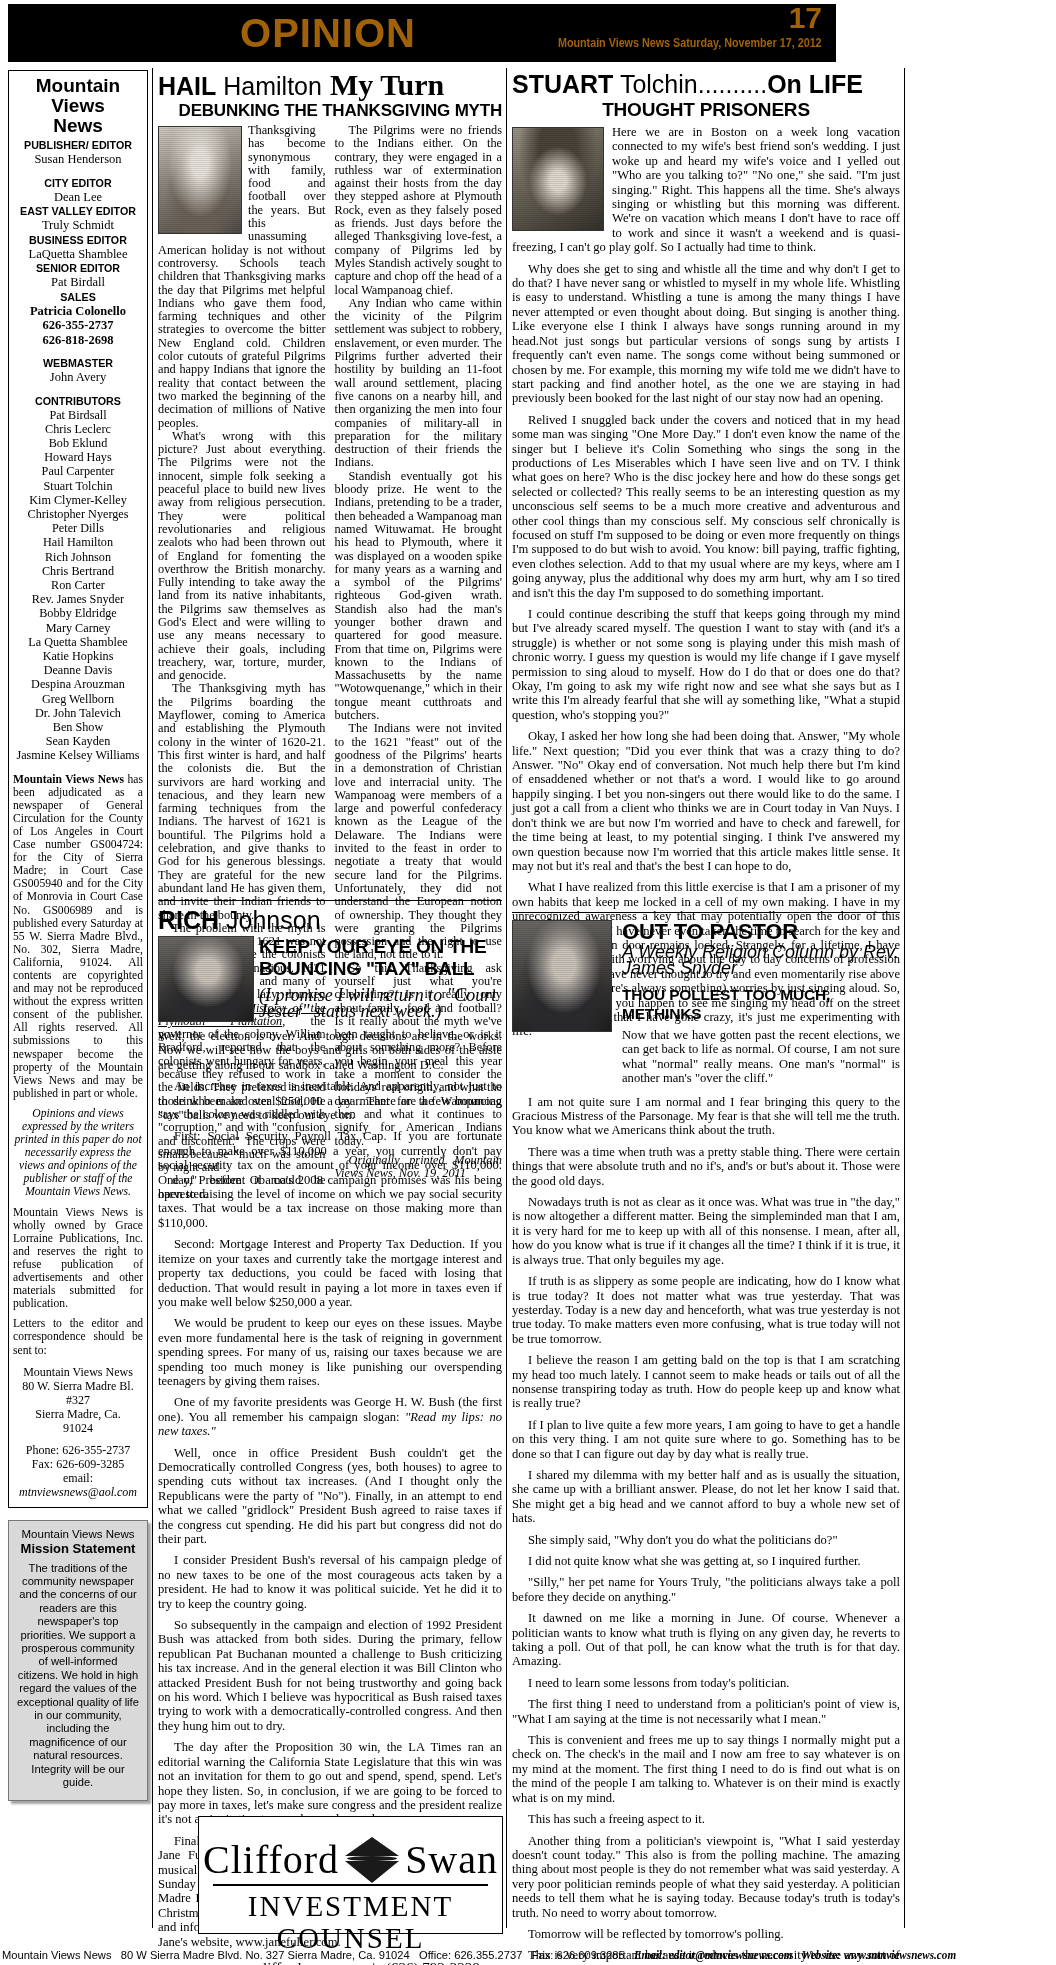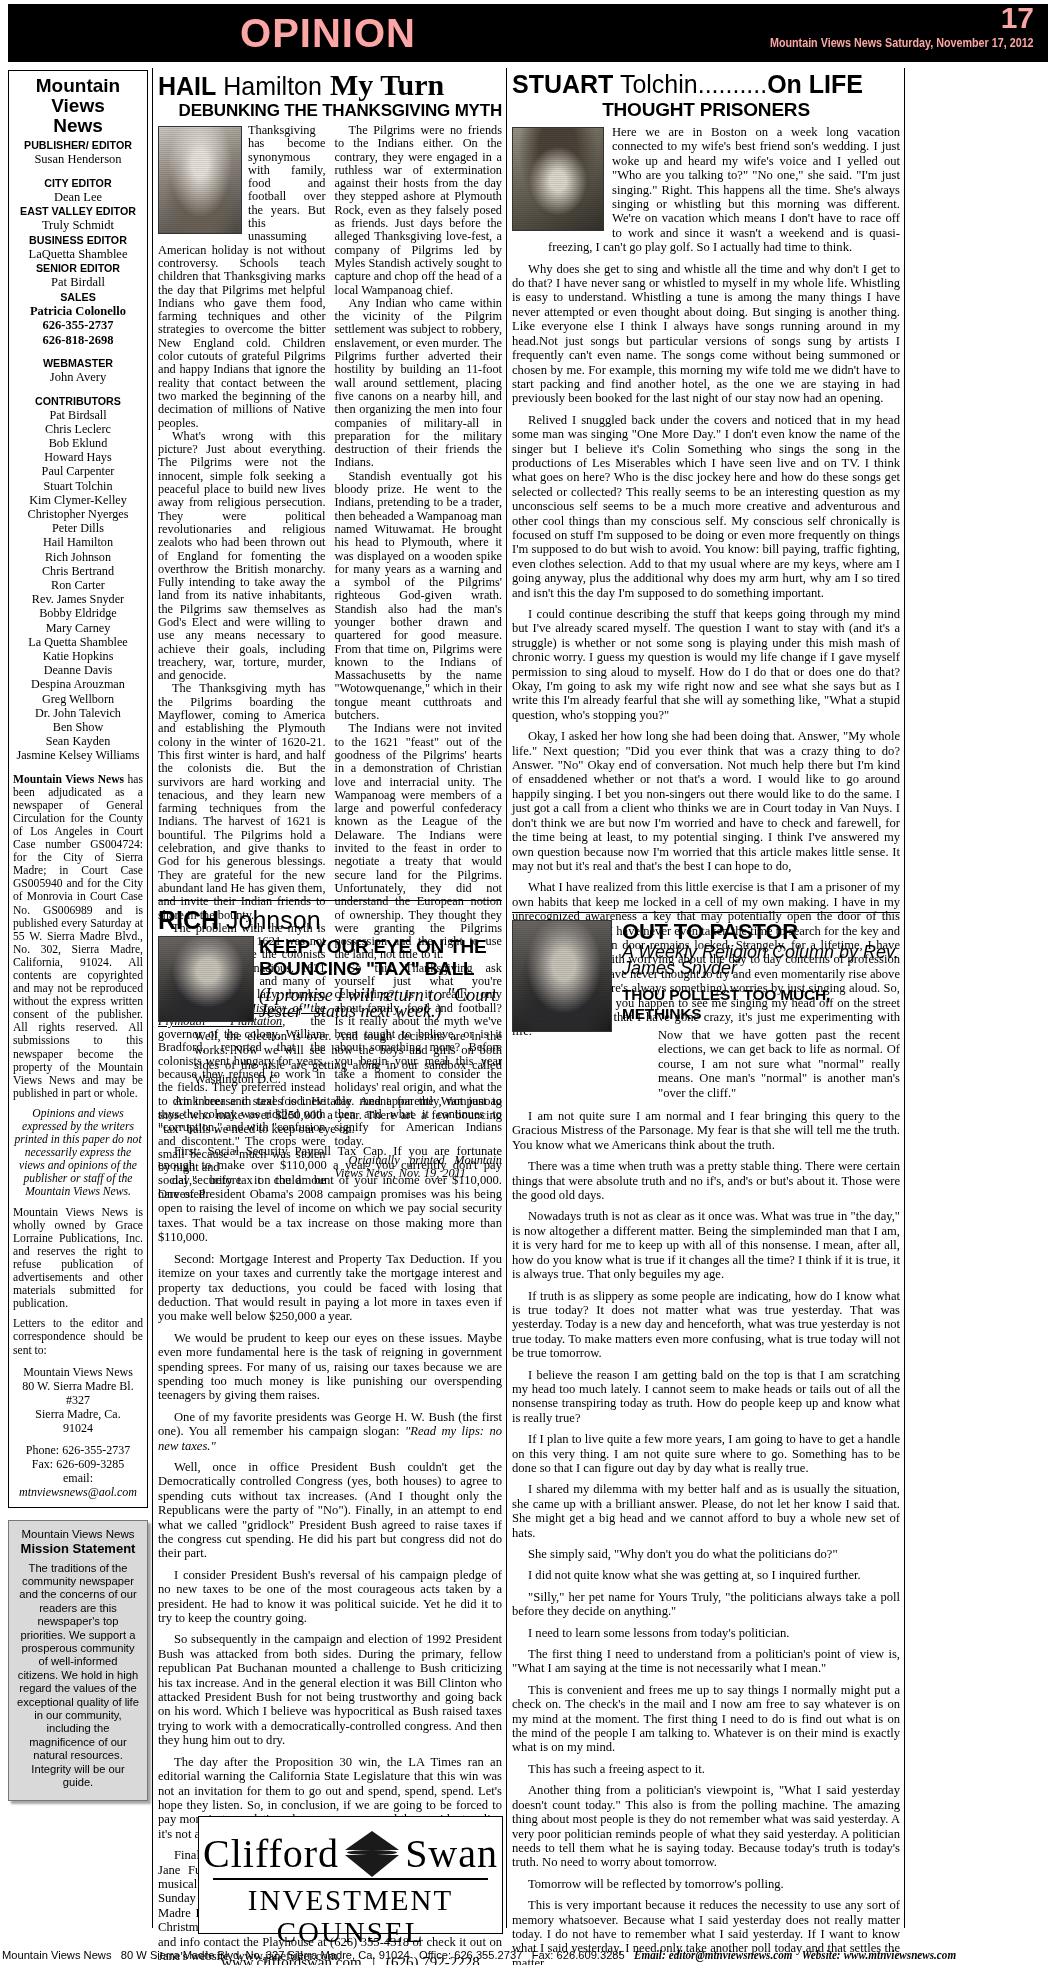--- a/index.html
+++ b/index.html
@@ -8,22 +8,22 @@
     width:1056px; height:1965px;
     background:#fff;
     font-family:"Liberation Serif", serif;
     color:#000;
     position:relative;
     overflow:hidden;
   }
 
   
   .banner {
-    position:absolute; left:8px; top:4px; width:1040px; height:58px;
-    background:#000; color:#fca5a5;
+    position:absolute; left:8px; top:4px; width:828px; height:58px;
+    background:#000; color:#a16207;
   }
   .banner-title {
     position:absolute; left:0; top:0; width:640px; height:58px;
     display:flex; align-items:center; justify-content:center;
     font-family:"Liberation Sans", sans-serif;
     font-weight:bold; font-size:40px; letter-spacing:1px;
   }
   .banner-pageno {
     position:absolute; right:14px; top:-1px;
     font-family:"Liberation Sans", sans-serif;
@@ -119,21 +119,21 @@
   .body2 p { margin:0; text-indent:14px; }
   .body2 p.noind { text-indent:0; }
   .body2 .u { text-decoration:underline; font-style:italic; }
   .body2 .it { font-style:italic; }
 
   .body1 {
     font-size:12.6px; line-height:14.4px; text-align:justify;
     -webkit-hyphens:auto; hyphens:auto;
   }
   .body1 p { margin:0 0 7px 0; text-indent:16px; }
-  .body1 p.noind { text-indent:0;margin-left:36px; }
+  .body1 p.noind { text-indent:0; }
   .body1 .it { font-style:italic; }
 
   .photo {
     background:#8a8a8a; border:1px solid #333;
     background-image:
       radial-gradient(ellipse at 50% 34%, #e8e3dc 0 14%, rgba(232,227,220,0) 55%),
       radial-gradient(ellipse at 50% 78%, #6b6257 0 26%, rgba(107,98,87,0) 62%),
       linear-gradient(160deg,#cfcac2 0%,#8f887f 42%,#4e4a45 100%);
     position:relative;
   }
@@ -393,35 +393,36 @@
     <p>I am not quite sure I am normal and I fear bringing this query to the Gracious Mistress of the Parsonage. My fear is that she will tell me the truth. You know what we Americans think about the truth.</p>
     <p>There was a time when truth was a pretty stable thing. There were certain things that were absolute truth and no if's, and's or but's about it. Those were the good old days.</p>
     <p>Nowadays truth is not as clear as it once was. What was true in "the day," is now altogether a different matter. Being the simpleminded man that I am, it is very hard for me to keep up with all of this nonsense. I mean, after all, how do you know what is true if it changes all the time? I think if it is true, it is always true. That only beguiles my age.</p>
     <p>If truth is as slippery as some people are indicating, how do I know what is true today? It does not matter what was true yesterday. That was yesterday. Today is a new day and henceforth, what was true yesterday is not true today. To make matters even more confusing, what is true today will not be true tomorrow.</p>
     <p>I believe the reason I am getting bald on the top is that I am scratching my head too much lately. I cannot seem to make heads or tails out of all the nonsense transpiring today as truth. How do people keep up and know what is really true?</p>
     <p>If I plan to live quite a few more years, I am going to have to get a handle on this very thing. I am not quite sure where to go. Something has to be done so that I can figure out day by day what is really true.</p>
     <p>I shared my dilemma with my better half and as is usually the situation, she came up with a brilliant answer. Please, do not let her know I said that. She might get a big head and we cannot afford to buy a whole new set of hats.</p>
     <p>She simply said, "Why don't you do what the politicians do?"</p>
     <p>I did not quite know what she was getting at, so I inquired further.</p>
     <p>"Silly," her pet name for Yours Truly, "the politicians always take a poll before they decide on anything."</p>
+    <p>It dawned on me like a morning in June. Of course. Whenever a politician wants to know what truth is flying on any given day, he reverts to taking a poll. Out of that poll, he can know what the truth is for that day. Amazing.</p>
     <p>I need to learn some lessons from today's politician.</p>
     <p>The first thing I need to understand from a politician's point of view is, "What I am saying at the time is not necessarily what I mean."</p>
     <p>This is convenient and frees me up to say things I normally might put a check on. The check's in the mail and I now am free to say whatever is on my mind at the moment. The first thing I need to do is find out what is on the mind of the people I am talking to. Whatever is on their mind is exactly what is on my mind.</p>
     <p>This has such a freeing aspect to it.</p>
     <p>Another thing from a politician's viewpoint is, "What I said yesterday doesn't count today." This also is from the polling machine. The amazing thing about most people is they do not remember what was said yesterday. A very poor politician reminds people of what they said yesterday. A politician needs to tell them what he is saying today. Because today's truth is today's truth. No need to worry about tomorrow.</p>
     <p>Tomorrow will be reflected by tomorrow's polling.</p>
     <p>This is very important because it reduces the necessity to use any sort of memory whatsoever. Because what I said yesterday does not really matter today. I do not have to remember what I said yesterday. If I want to know what I said yesterday, I need only take another poll today and that settles the matter.</p>
 
     <p></p>
 
   </div>
 </div>
 
 <div class="ad" style="left:198px; top:1816px; width:305px; height:118px;">
-  <div class="ad-line1" style="margin-top:14px;">
+  <div class="ad-line1" style="margin-top:20px;">
     <span class="w">Clifford</span>
     <span class="diamond-mark">
       <span class="t"></span>
         <span class="m"></span>
         <span class="b"></span>
     </span>
     <span class="w">Swan</span>
   </div>
   <div class="ad-rule"></div>
   <div class="ad-line2">INVESTMENT COUNSEL</div>

